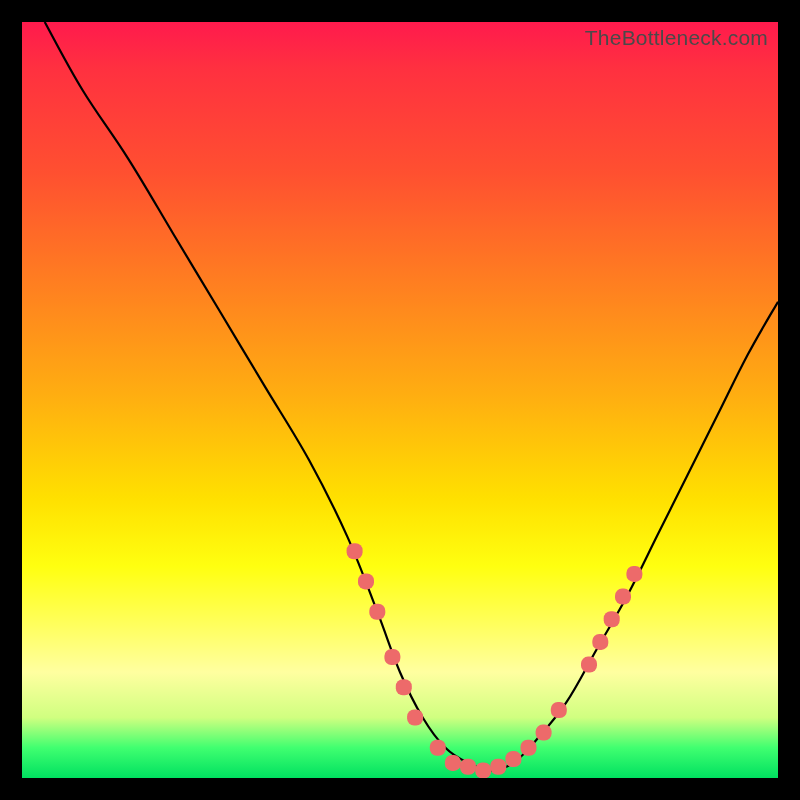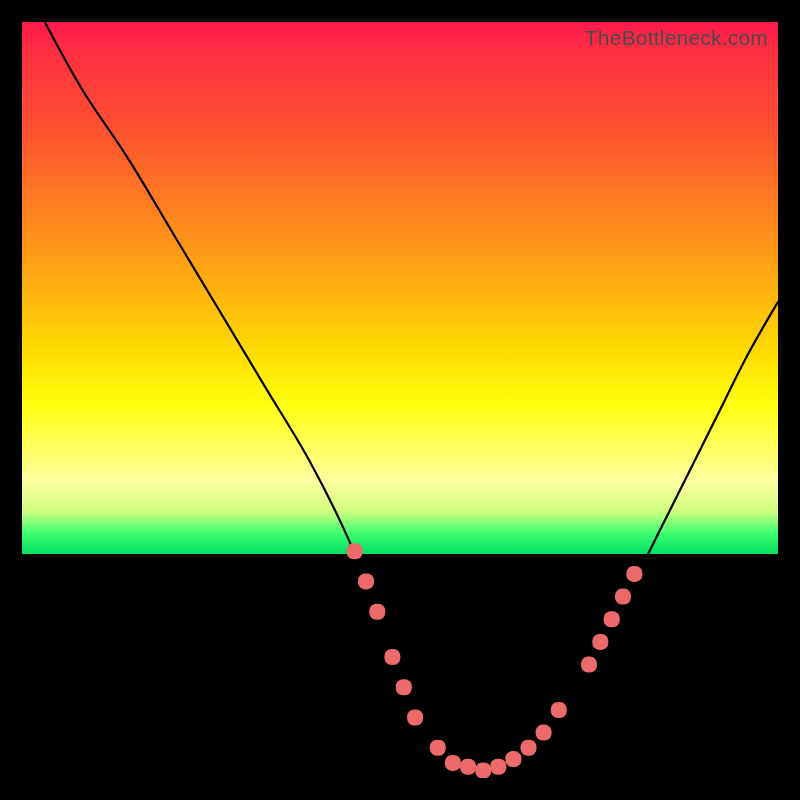--- a/index.html
+++ b/index.html
@@ -15,21 +15,21 @@
     position: relative;
     width: 800px;
     height: 800px;
     background: #000;
   }
   .plot-area {
     position: absolute;
     left: 22px;
     top: 22px;
     width: 756px;
-    height: 532px;
+    height: 756px;
     background: linear-gradient(to bottom,
       #ff1a4d 0%,
       #ff3040 6%,
       #ff5030 20%,
       #ff8020 35%,
       #ffb010 50%,
       #ffe000 63%,
       #ffff10 72%,
       #ffff60 80%,
       #ffffa0 86%,

